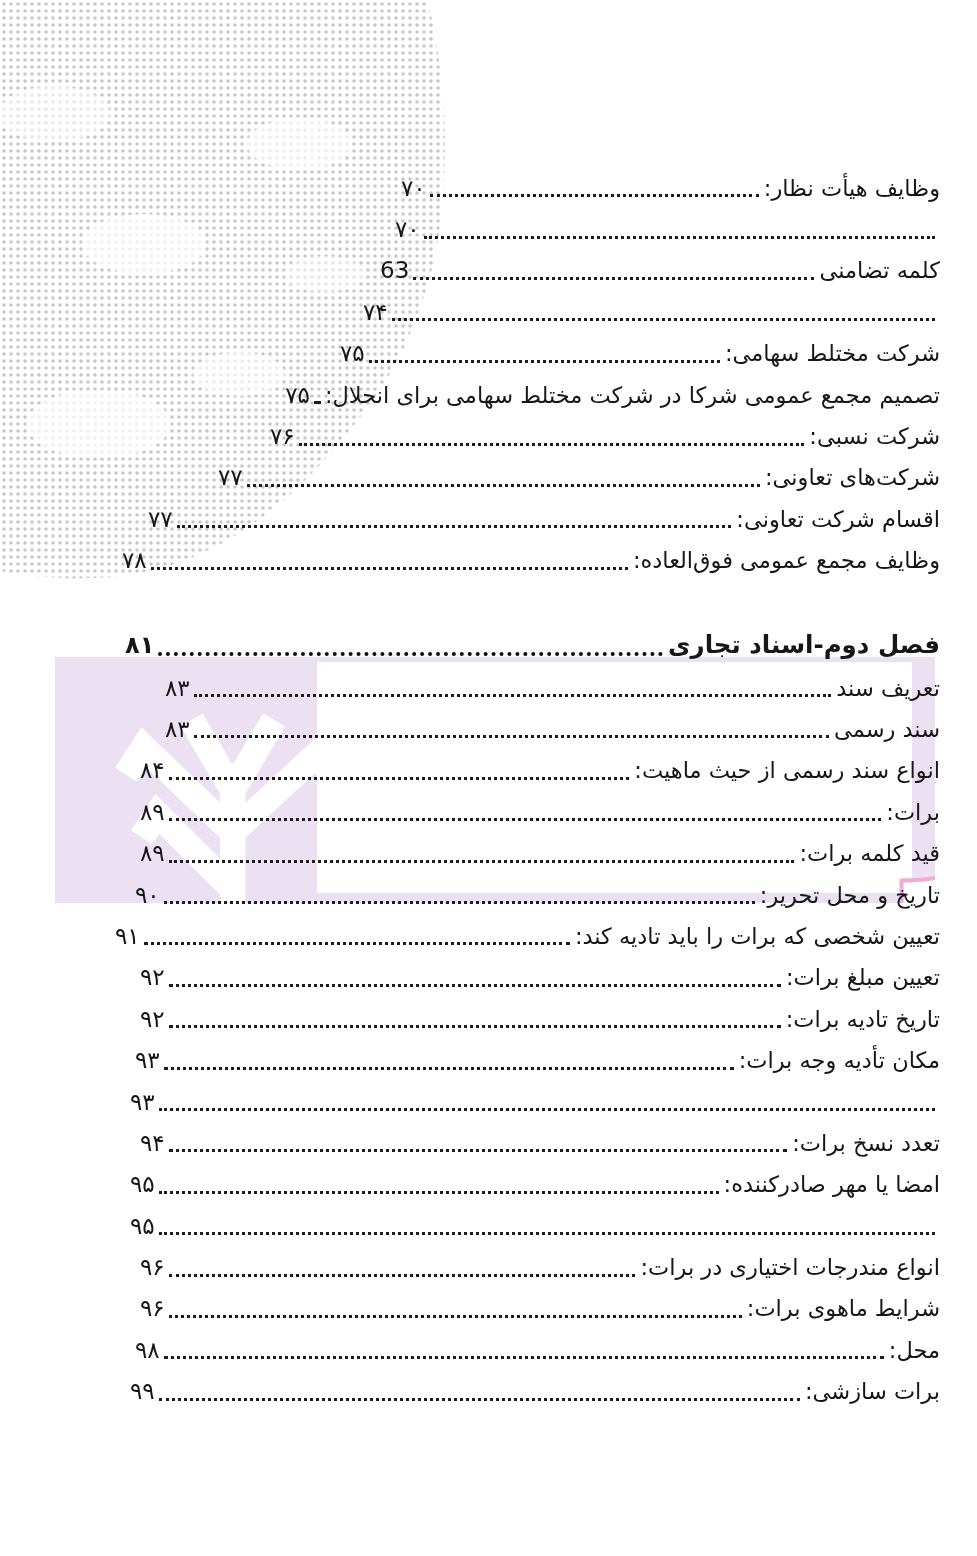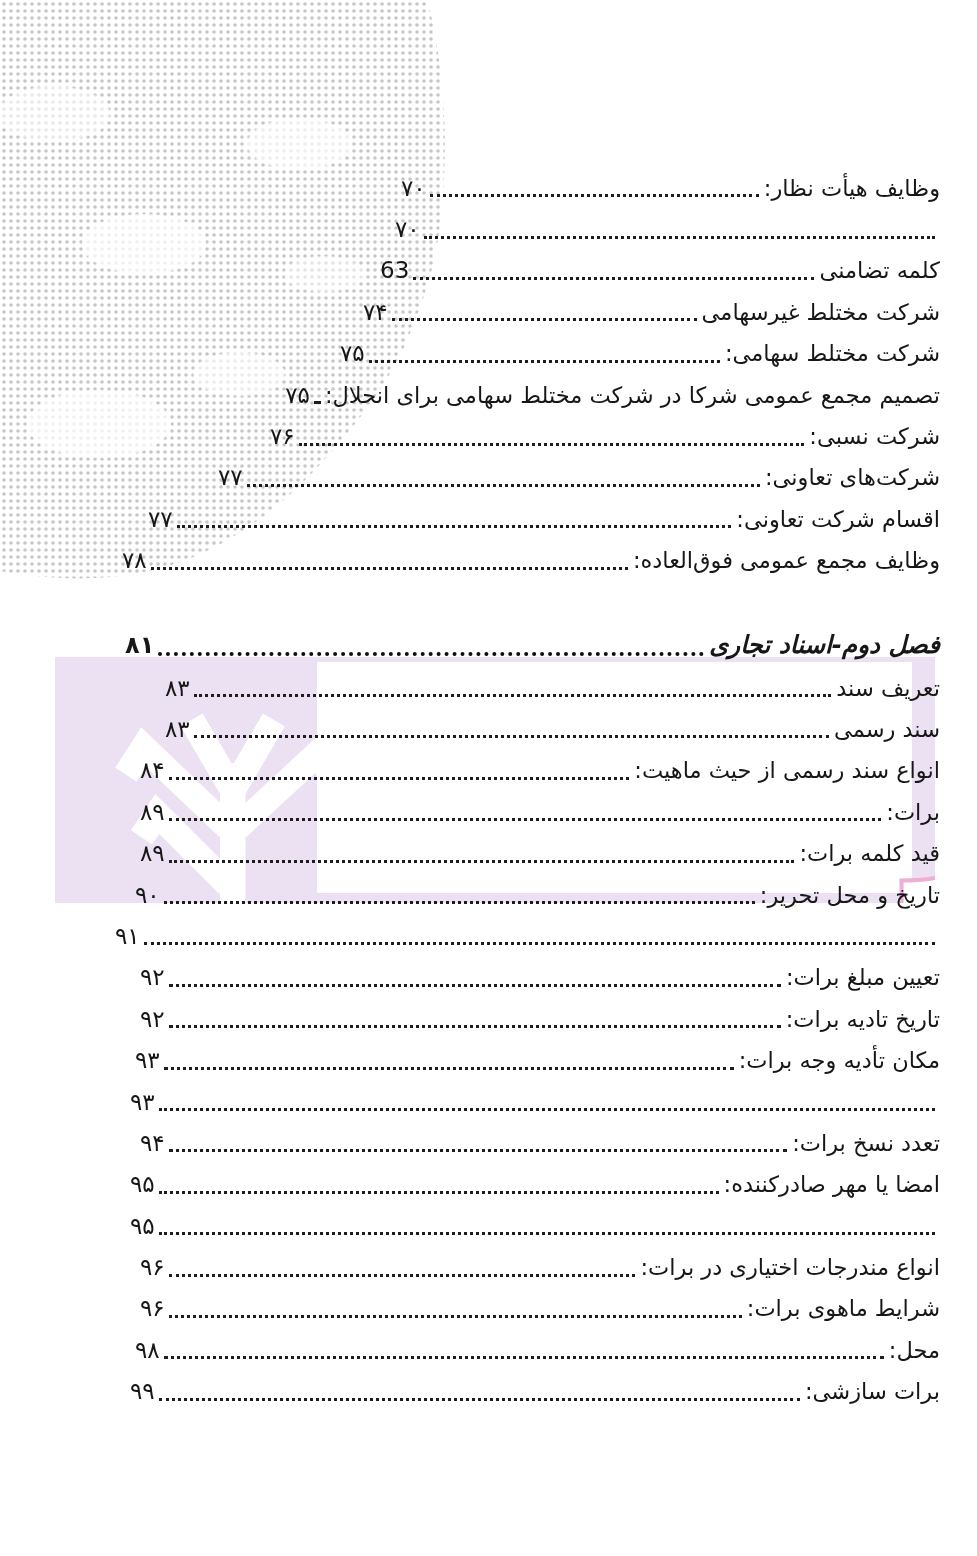--- a/index.html
+++ b/index.html
@@ -20,21 +20,21 @@
   .tree{position:absolute;left:35px;top:4px;}
   
   .toc{position:absolute;left:0;top:0;width:977px;box-sizing:border-box;
        padding:167px 37px 0 115px;}
   .toc-row{display:flex;align-items:center;height:41.4px;direction:rtl;}
   .toc-row .t{font-size:22.5px;white-space:nowrap;letter-spacing:-.2px;}
   .toc-row .leader{flex:1 1 auto;min-width:6px;border-bottom:3.4px dotted #1d1d1d;
        transform:translateY(8px);margin:0 5px 0 4px;height:0;}
   .toc-row .n{font-size:23px;white-space:nowrap;}
   .heading-row{font-weight:bold;margin-top:42px;height:44px;padding-left:10px;}
-  .heading-row .t{font-size:24.5px;font-style:italic;}
+  .heading-row .t{font-size:24.5px;}
   .heading-row .leader{border-bottom:4.6px dotted #0f0f0f;transform:translateY(9px);}
   .heading-row .n{font-size:24px;}
 </style>
 </head>
 <body>
 
 <div class="page">
 
   <svg class="blob" width="500" height="610" viewBox="0 0 500 610">
     <defs>
@@ -91,21 +91,20 @@
         <div class="toc-row" style="padding-left: 280px;">
           <span class="leader"></span>
           <span class="n">۷۰</span>
         </div>
         <div class="toc-row" style="padding-left: 265px;">
           <span class="t">کلمه تضامنی</span>
           <span class="leader"></span>
           <span class="n">63</span>
         </div>
         <div class="toc-row" style="padding-left: 248px;">
-          <span class="t">شرکت مختلط غیرسهامی</span>
           <span class="leader"></span>
           <span class="n">۷۴</span>
         </div>
         <div class="toc-row" style="padding-left: 225px;">
           <span class="t">شرکت مختلط سهامی:</span>
           <span class="leader"></span>
           <span class="n">۷۵</span>
         </div>
         <div class="toc-row" style="padding-left: 197px;">
           <span class="t">تصمیم مجمع عمومی شرکا در شرکت مختلط سهامی برای انحلال:</span>
@@ -165,20 +164,21 @@
           <span class="t">قید کلمه برات:</span>
           <span class="leader"></span>
           <span class="n">۸۹</span>
         </div>
         <div class="toc-row" style="padding-left: 20px;">
           <span class="t">تاریخ و محل تحریر:</span>
           <span class="leader"></span>
           <span class="n">۹۰</span>
         </div>
         <div class="toc-row" style="padding-left: 0px;">
+          <span class="t">تعیین شخصی که برات را باید تادیه کند:</span>
           <span class="leader"></span>
           <span class="n">۹۱</span>
         </div>
         <div class="toc-row" style="padding-left: 25px;">
           <span class="t">تعیین مبلغ برات:</span>
           <span class="leader"></span>
           <span class="n">۹۲</span>
         </div>
         <div class="toc-row" style="padding-left: 25px;">
           <span class="t">تاریخ تادیه برات:</span>

